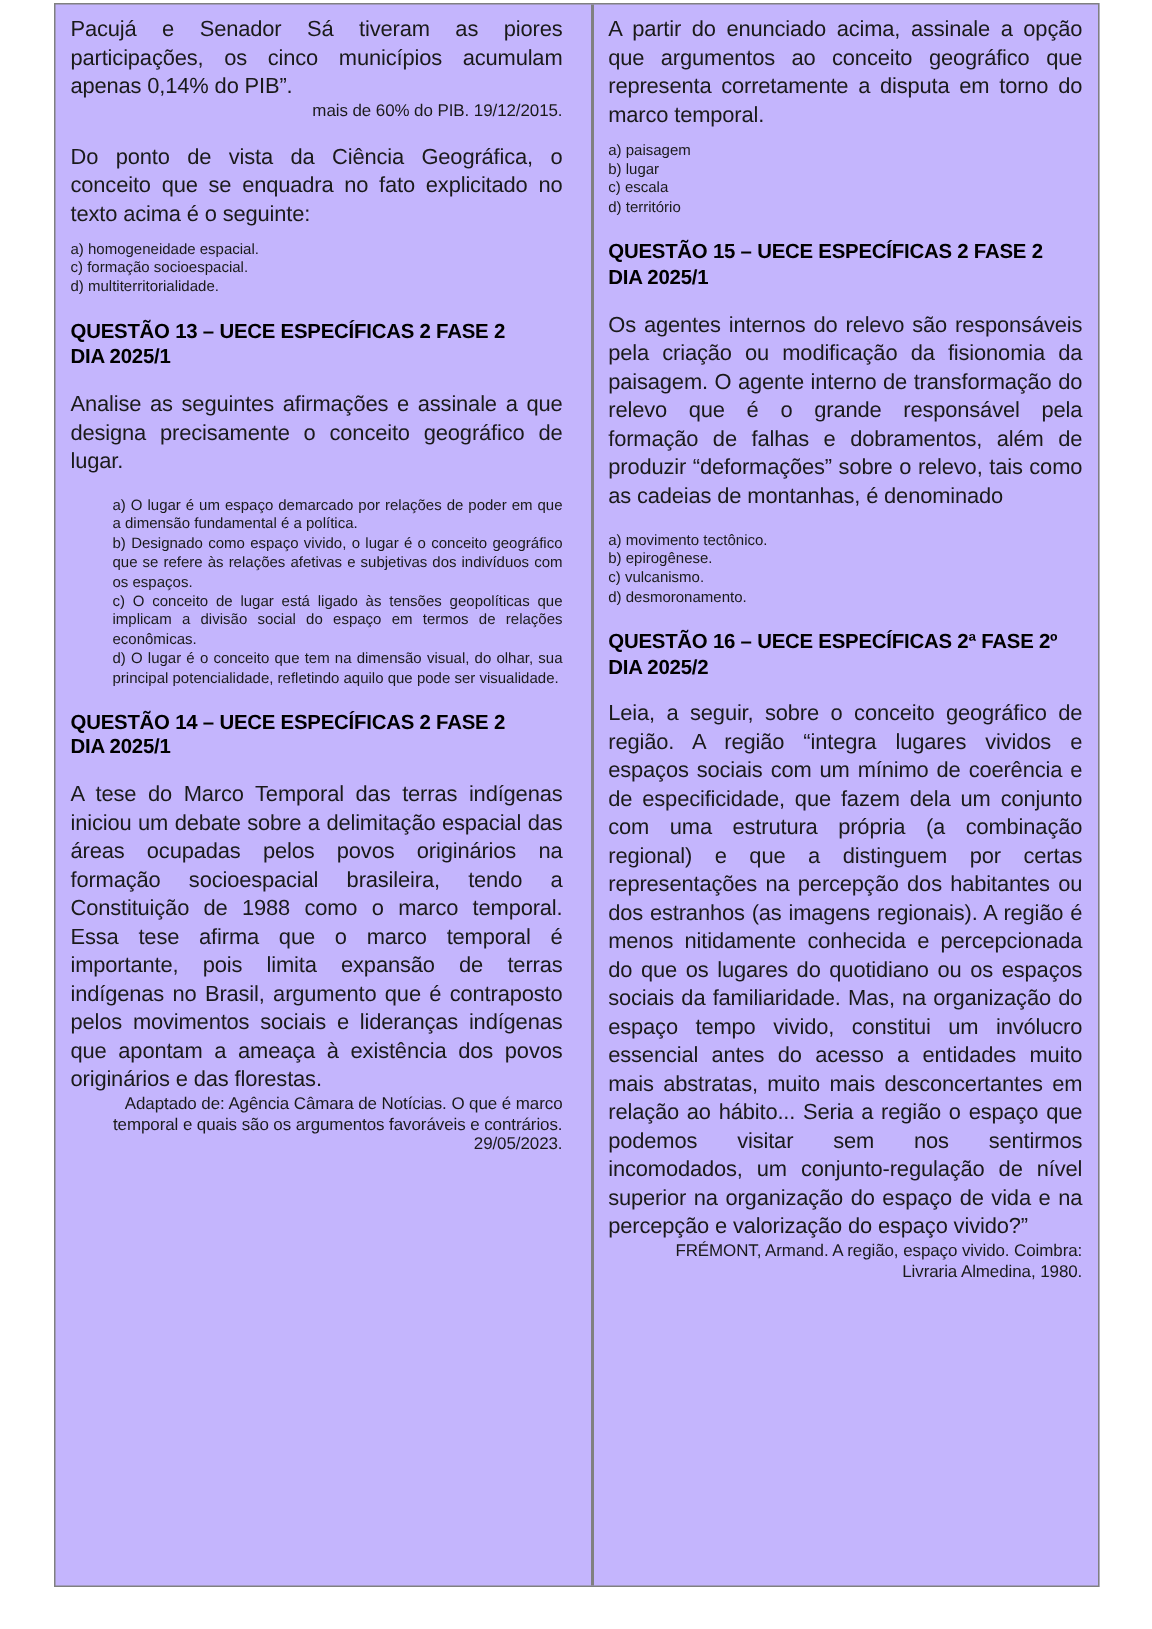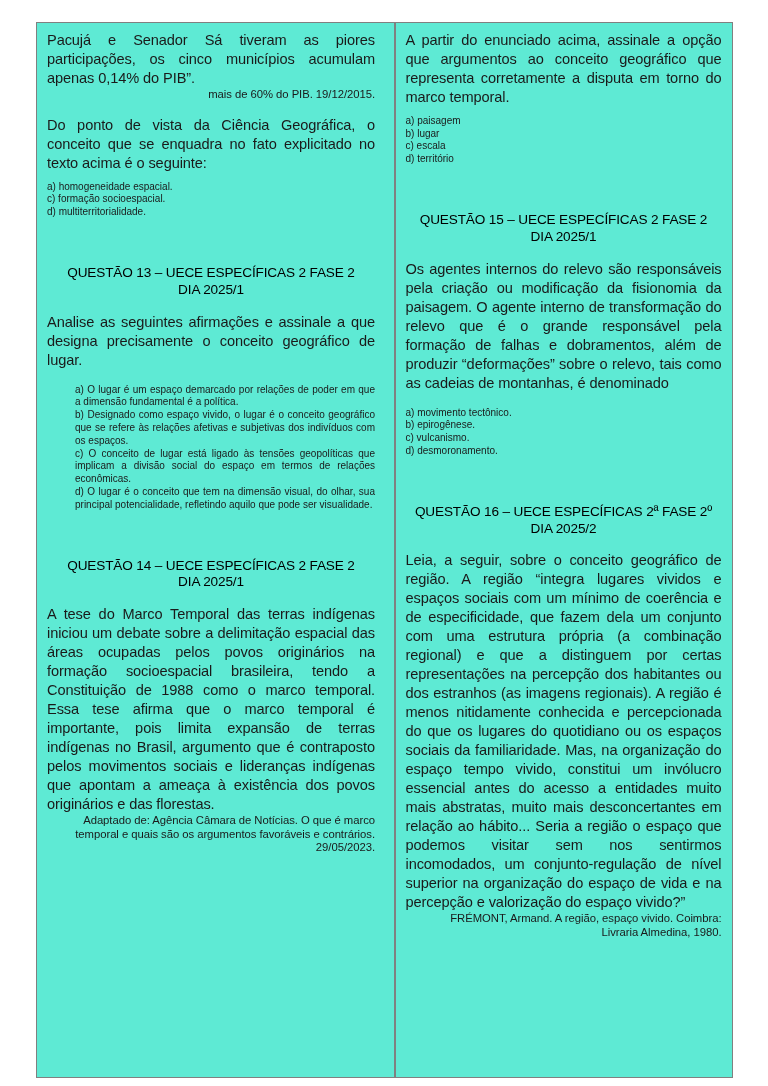--- a/index.html
+++ b/index.html
@@ -11,25 +11,25 @@
     overflow: hidden;
   }
   #page {
     position: relative;
     width: 768px; height: 1086px;
     background: #ffffff;
   }
   
   #frame {
     position: absolute;
-    left: 36px; top: 22px;
+    left: 36px; top: 2px;
     width: 697px; height: 1056px;
     border: 1.5px solid #808080;
     display: flex;
-    background: #5eead4;
+    background: #c4b5fd;
   }
   .column {
     position: relative;
     height: 100%;
     padding: 8px 10px 6px 10px;
   }
   .col-left  { width: 348px; }
   .col-divider {
     width: 1.5px;
     background: #808080;
@@ -49,26 +49,25 @@
     color: #1a1a1a;
     text-align: justify;
     margin: 0 0 0 0;
     letter-spacing: -0.1px;
   }
   .spacer { height: 14px; }
   .spacer-sm { height: 8px; }
 
   .qhead {
     font-size: 13.6px;
-    font-weight: normal;
+    font-weight: bold;
     line-height: 1.24;
     color: #000000;
-    text-align: center;
+    text-align: left;
     letter-spacing: -0.15px;
-    margin-top: 32px;
   }
 
   .options {
     font-size: 10px;
     line-height: 1.28;
     color: #1a1a1a;
     text-align: left;
   }
   .opt { display: block; white-space: nowrap; }
 

